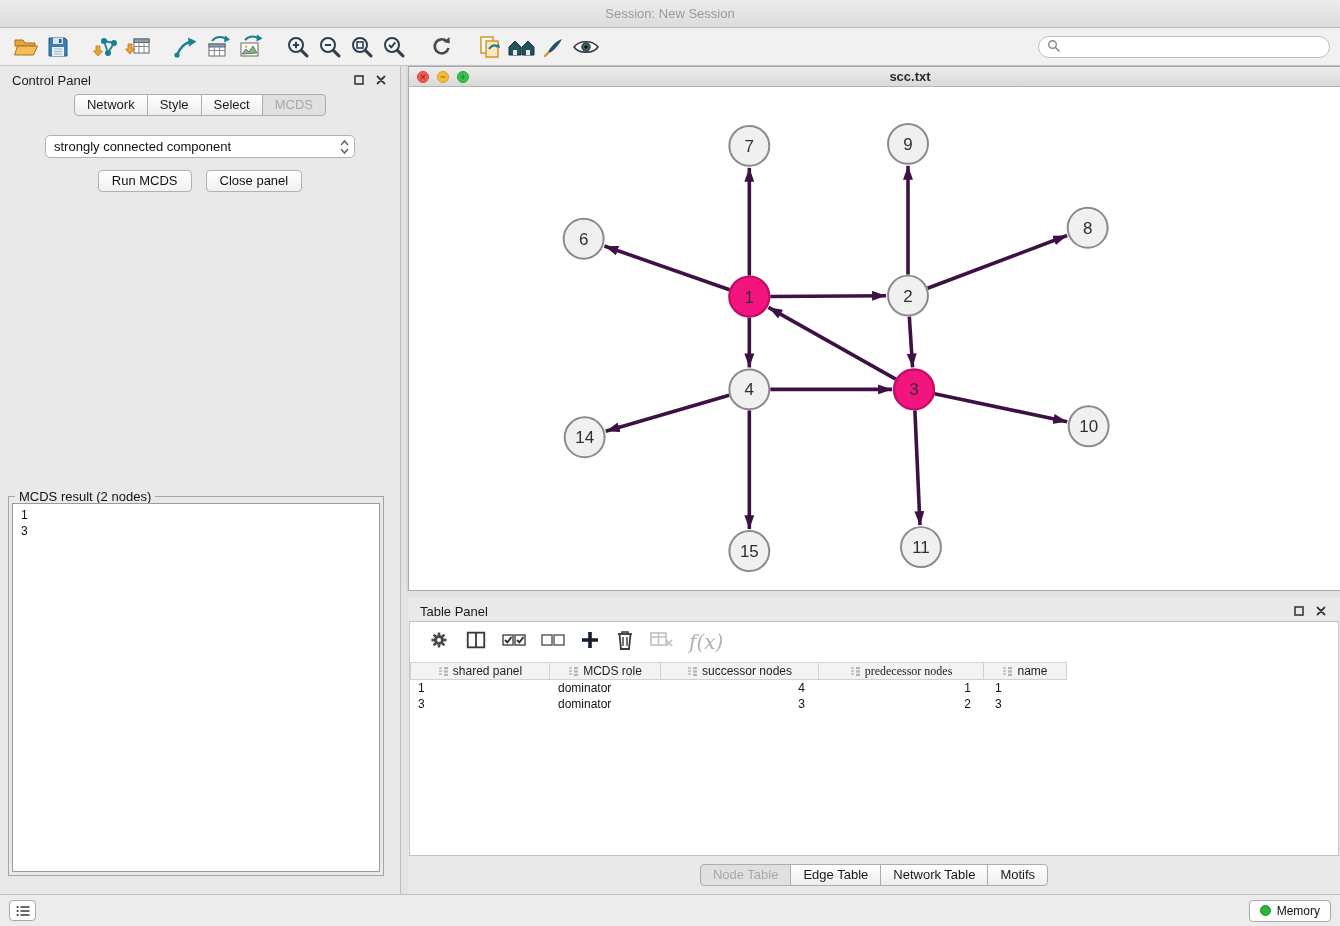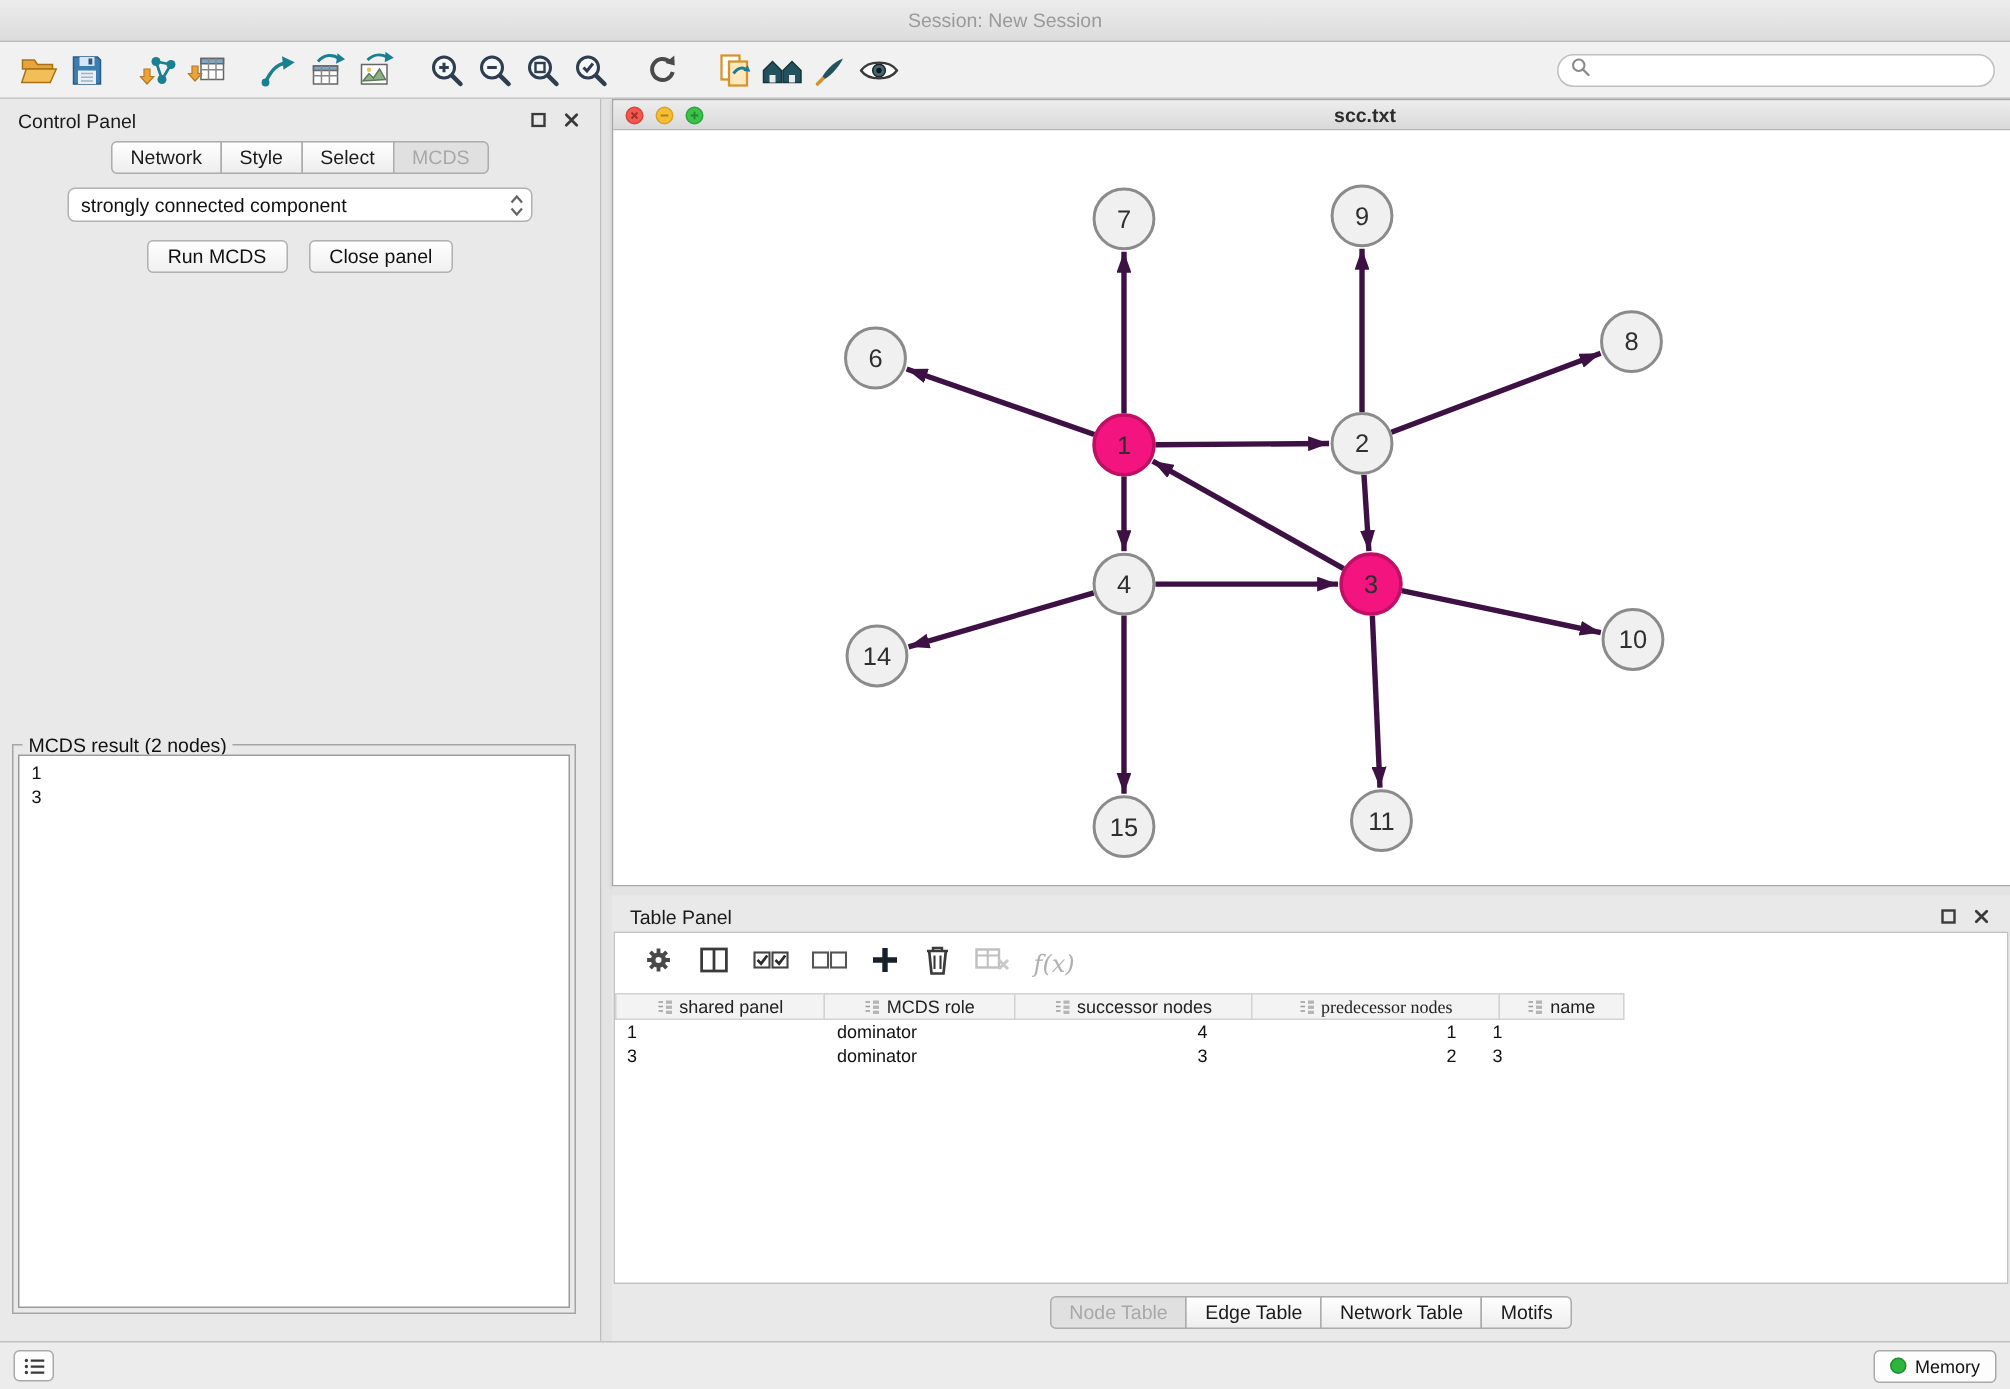--- a/index.html
+++ b/index.html
@@ -30,21 +30,21 @@
   .winctl { width:14px; height:14px; display:flex; align-items:center; justify-content:center; }
 
   .seg-row { display:flex; justify-content:center; }
   .seg { border:1px solid #acacac; background:linear-gradient(#ffffff,#ededed);
     padding:3px 12px; font-size:13px; color:#1a1a1a; margin-left:-1px; line-height:14px; }
   .seg:first-child { border-radius:4px 0 0 4px; margin-left:0; }
   .seg:last-child { border-radius:0 4px 4px 0; }
   .seg.active { background:#e0e0e0; color:#a8a8a8; }
 
   .opt-label { text-align:center; margin-top:24px; font-size:13px; color:#111; }
-  .dropdown { width:310px; height:23px; margin:9px auto 0 auto; background:#fff;
+  .dropdown { width:310px; height:23px; margin:19px auto 0 auto; background:#fff;
     border:1px solid #b1b1b1; border-radius:5px; display:flex; align-items:center;
     font-size:13px; color:#111; padding-left:8px; position:relative; }
   .dd-stepper { position:absolute; right:5px; top:3px; }
   .btn-row { display:flex; justify-content:center; gap:14px; margin-top:12px; }
   .btn { height:22px; padding:0 13px; background:linear-gradient(#ffffff,#f0f0f0);
     border:1px solid #b1b1b1; border-radius:4px; font-size:13px; line-height:20px; color:#111; }
 
   .result-group { position:absolute; left:8px; top:430px; width:376px; height:380px;
     border:1px solid #a5a5a5; }
   .result-legend { position:absolute; top:-8px; left:6px; background:#e9e9e9;
@@ -70,27 +70,27 @@
   .net-canvas svg { width:100%; height:100%; display:block; }
   .graph-label { font-family:"Liberation Sans",sans-serif; }
 
   .h-split { position:absolute; left:408px; top:591px; width:932px; height:6px; background:#e3e3e3; }
 
   
   .table-panel { position:absolute; left:408px; top:597px; width:932px; height:293px; background:#e9e9e9; }
   .tp-body { position:absolute; left:1px; right:1px; top:24px; bottom:34px;
     background:#fff; border:1px solid #c3c3c3; overflow:hidden; }
   .tp-toolbar { height:40px; display:flex; align-items:center; gap:15px; padding-left:18px; }
-  .fx-label { font-family:"DejaVu Serif", serif; font-style:italic; font-size:16px; color:#b0b0b0; }
+  .fx-label { font-family:"DejaVu Serif", serif; font-style:italic; font-size:20px; color:#b0b0b0; }
   .thead { display:flex; height:18px; }
   .hcell { background:#f3f3f3; border:1px solid #d2d2d2; margin-left:-1px;
     display:flex; align-items:center; justify-content:center; gap:4px;
     font-size:12px; color:#222; }
   .hcell:first-child { margin-left:0; }
-  .hc0 { width:140px; } .hc1 { width:128px; } .hc2 { width:159px; } .hc3 { width:166px;font-family:Liberation Serif, serif; } .hc4 { width:84px; }
+  .hc0 { width:140px; } .hc1 { width:112px; } .hc2 { width:159px; } .hc3 { width:166px;font-family:Liberation Serif, serif; } .hc4 { width:84px; }
   .trow { display:flex; height:16px; align-items:center; }
   .tcell { font-size:12px; color:#111; padding:0 8px; }
   .tcell.right { padding-right:16px; }
   .tc0 { width:140px; } .tc1 { width:112px; } .tc2 { width:159px; } .tc3 { width:166px; } .tc4 { width:84px; }
   .tp-tabs { position:absolute; left:0; right:0; bottom:4px; display:flex; justify-content:center; }
 
   
   .statusbar { position:absolute; left:0; top:894px; width:1340px; height:32px;
     background:#ececec; border-top:1px solid #c0c0c0;
     display:flex; align-items:center; justify-content:space-between; padding:0 9px; }

